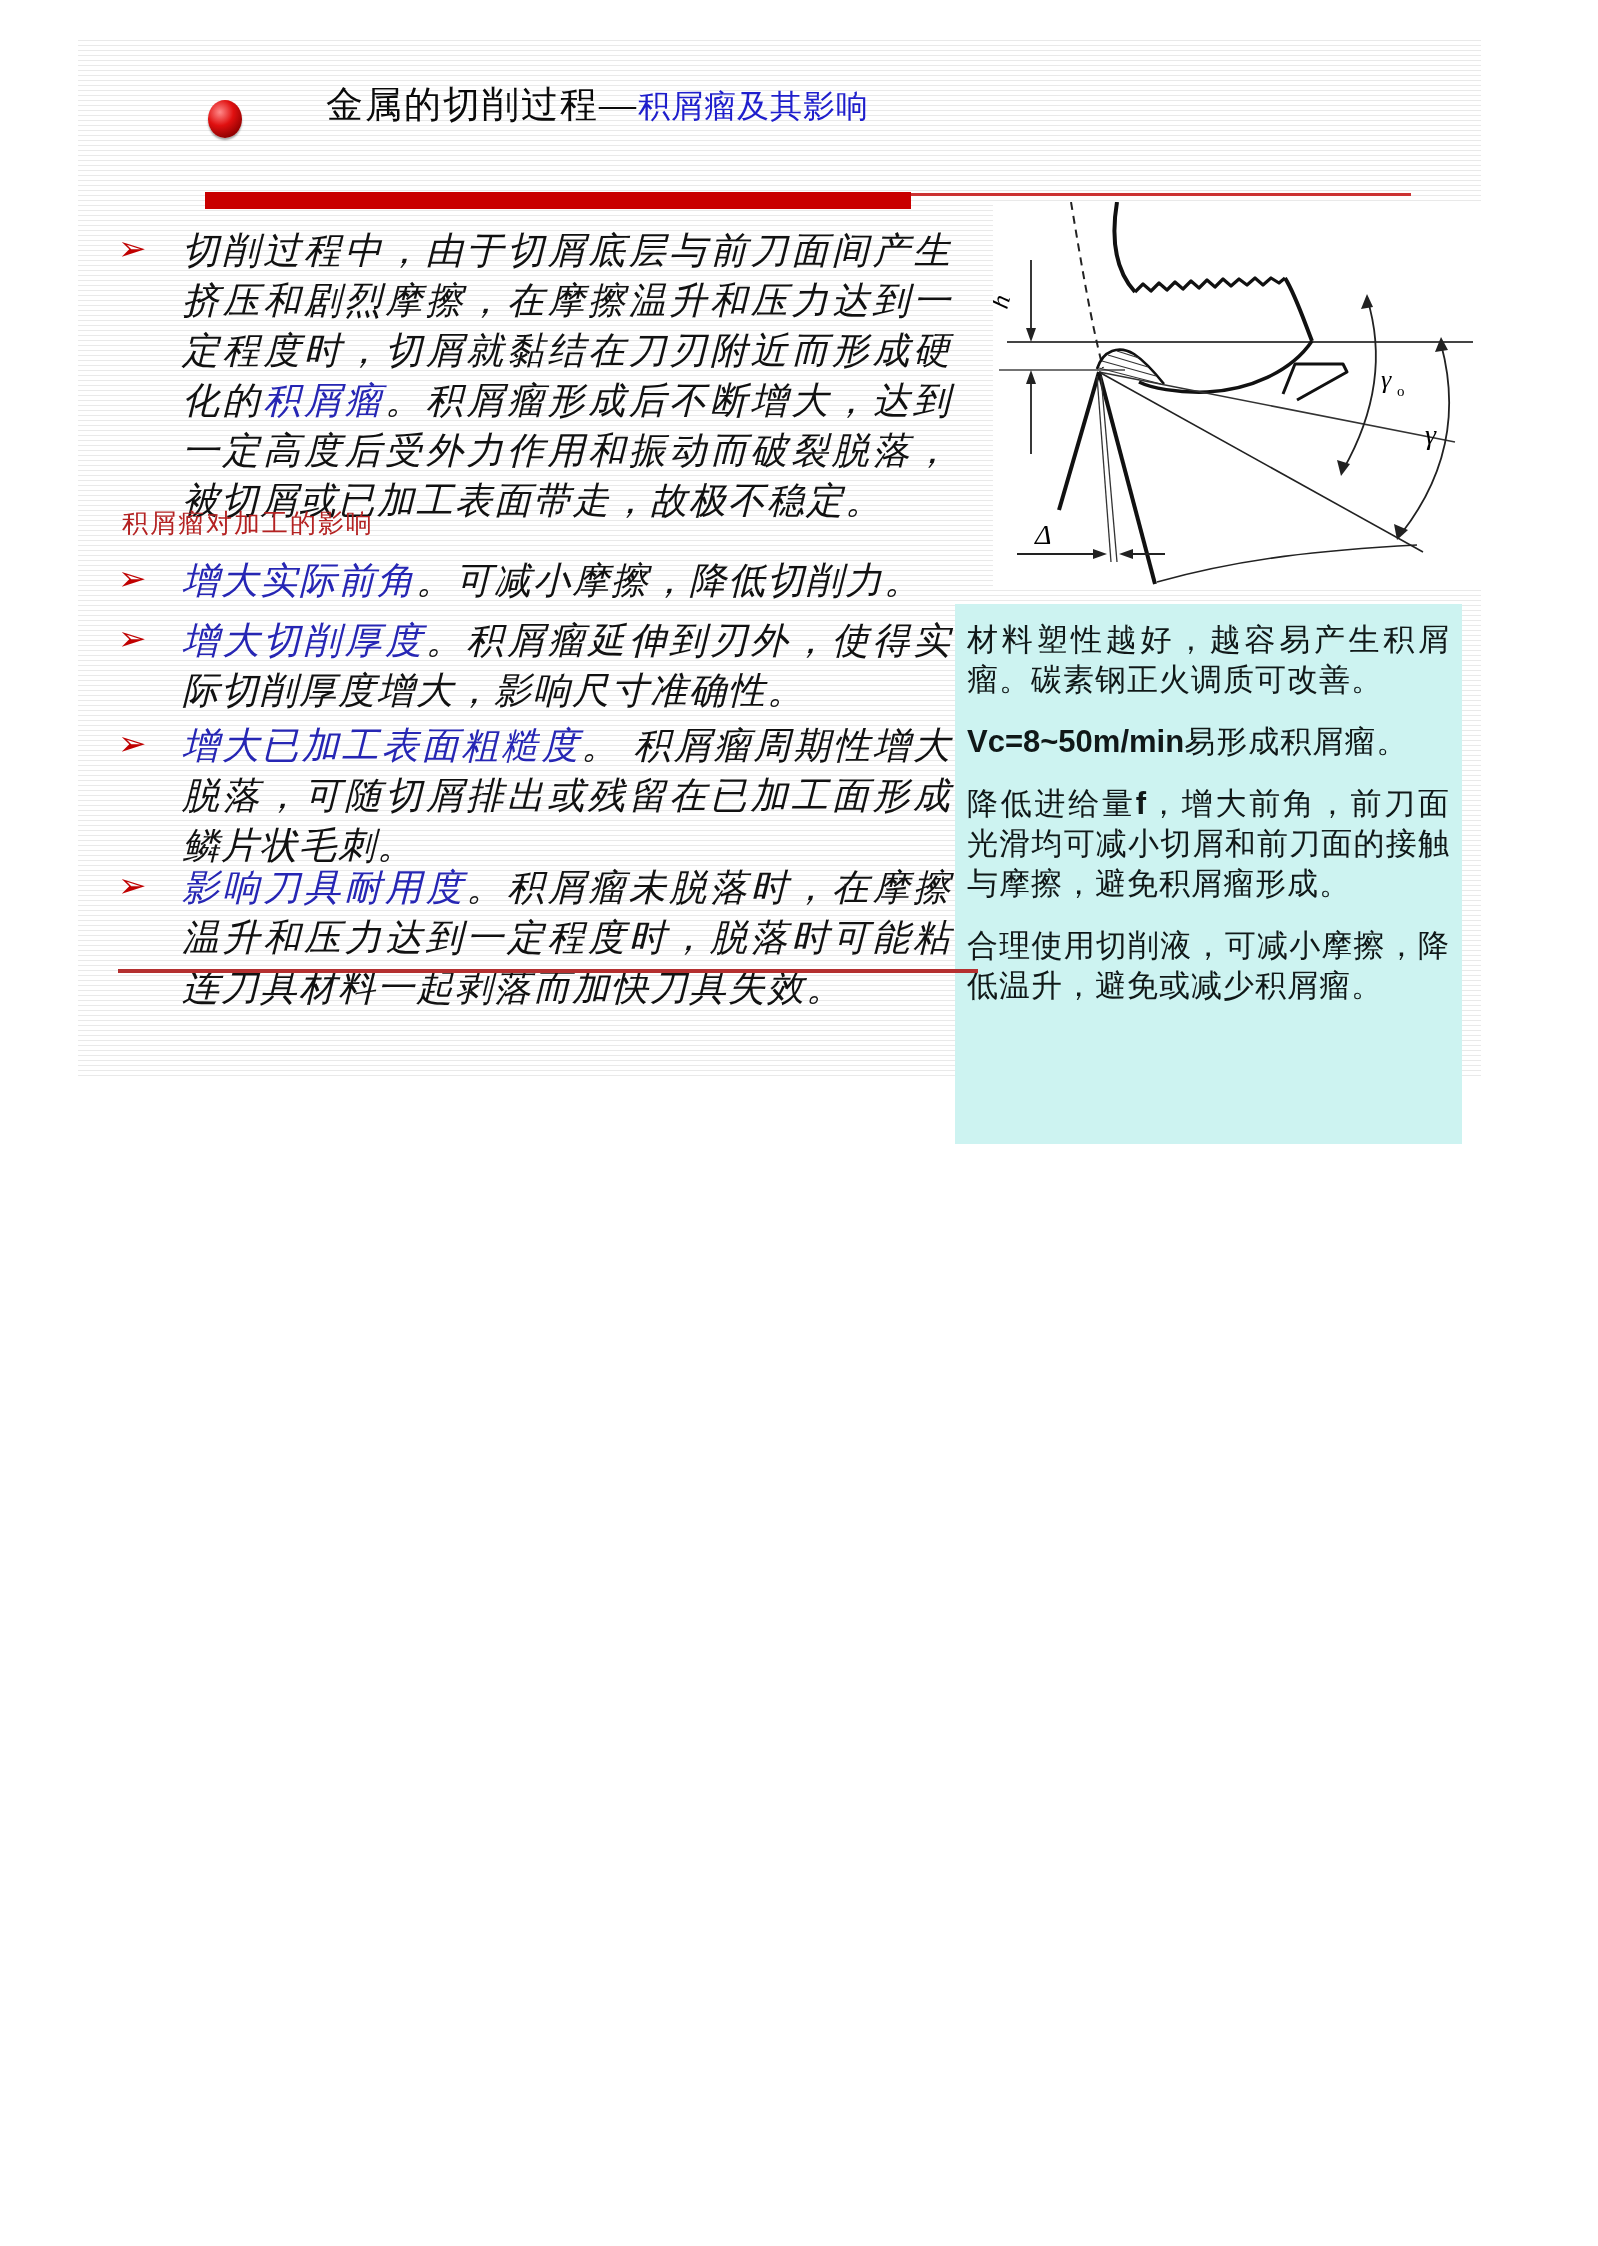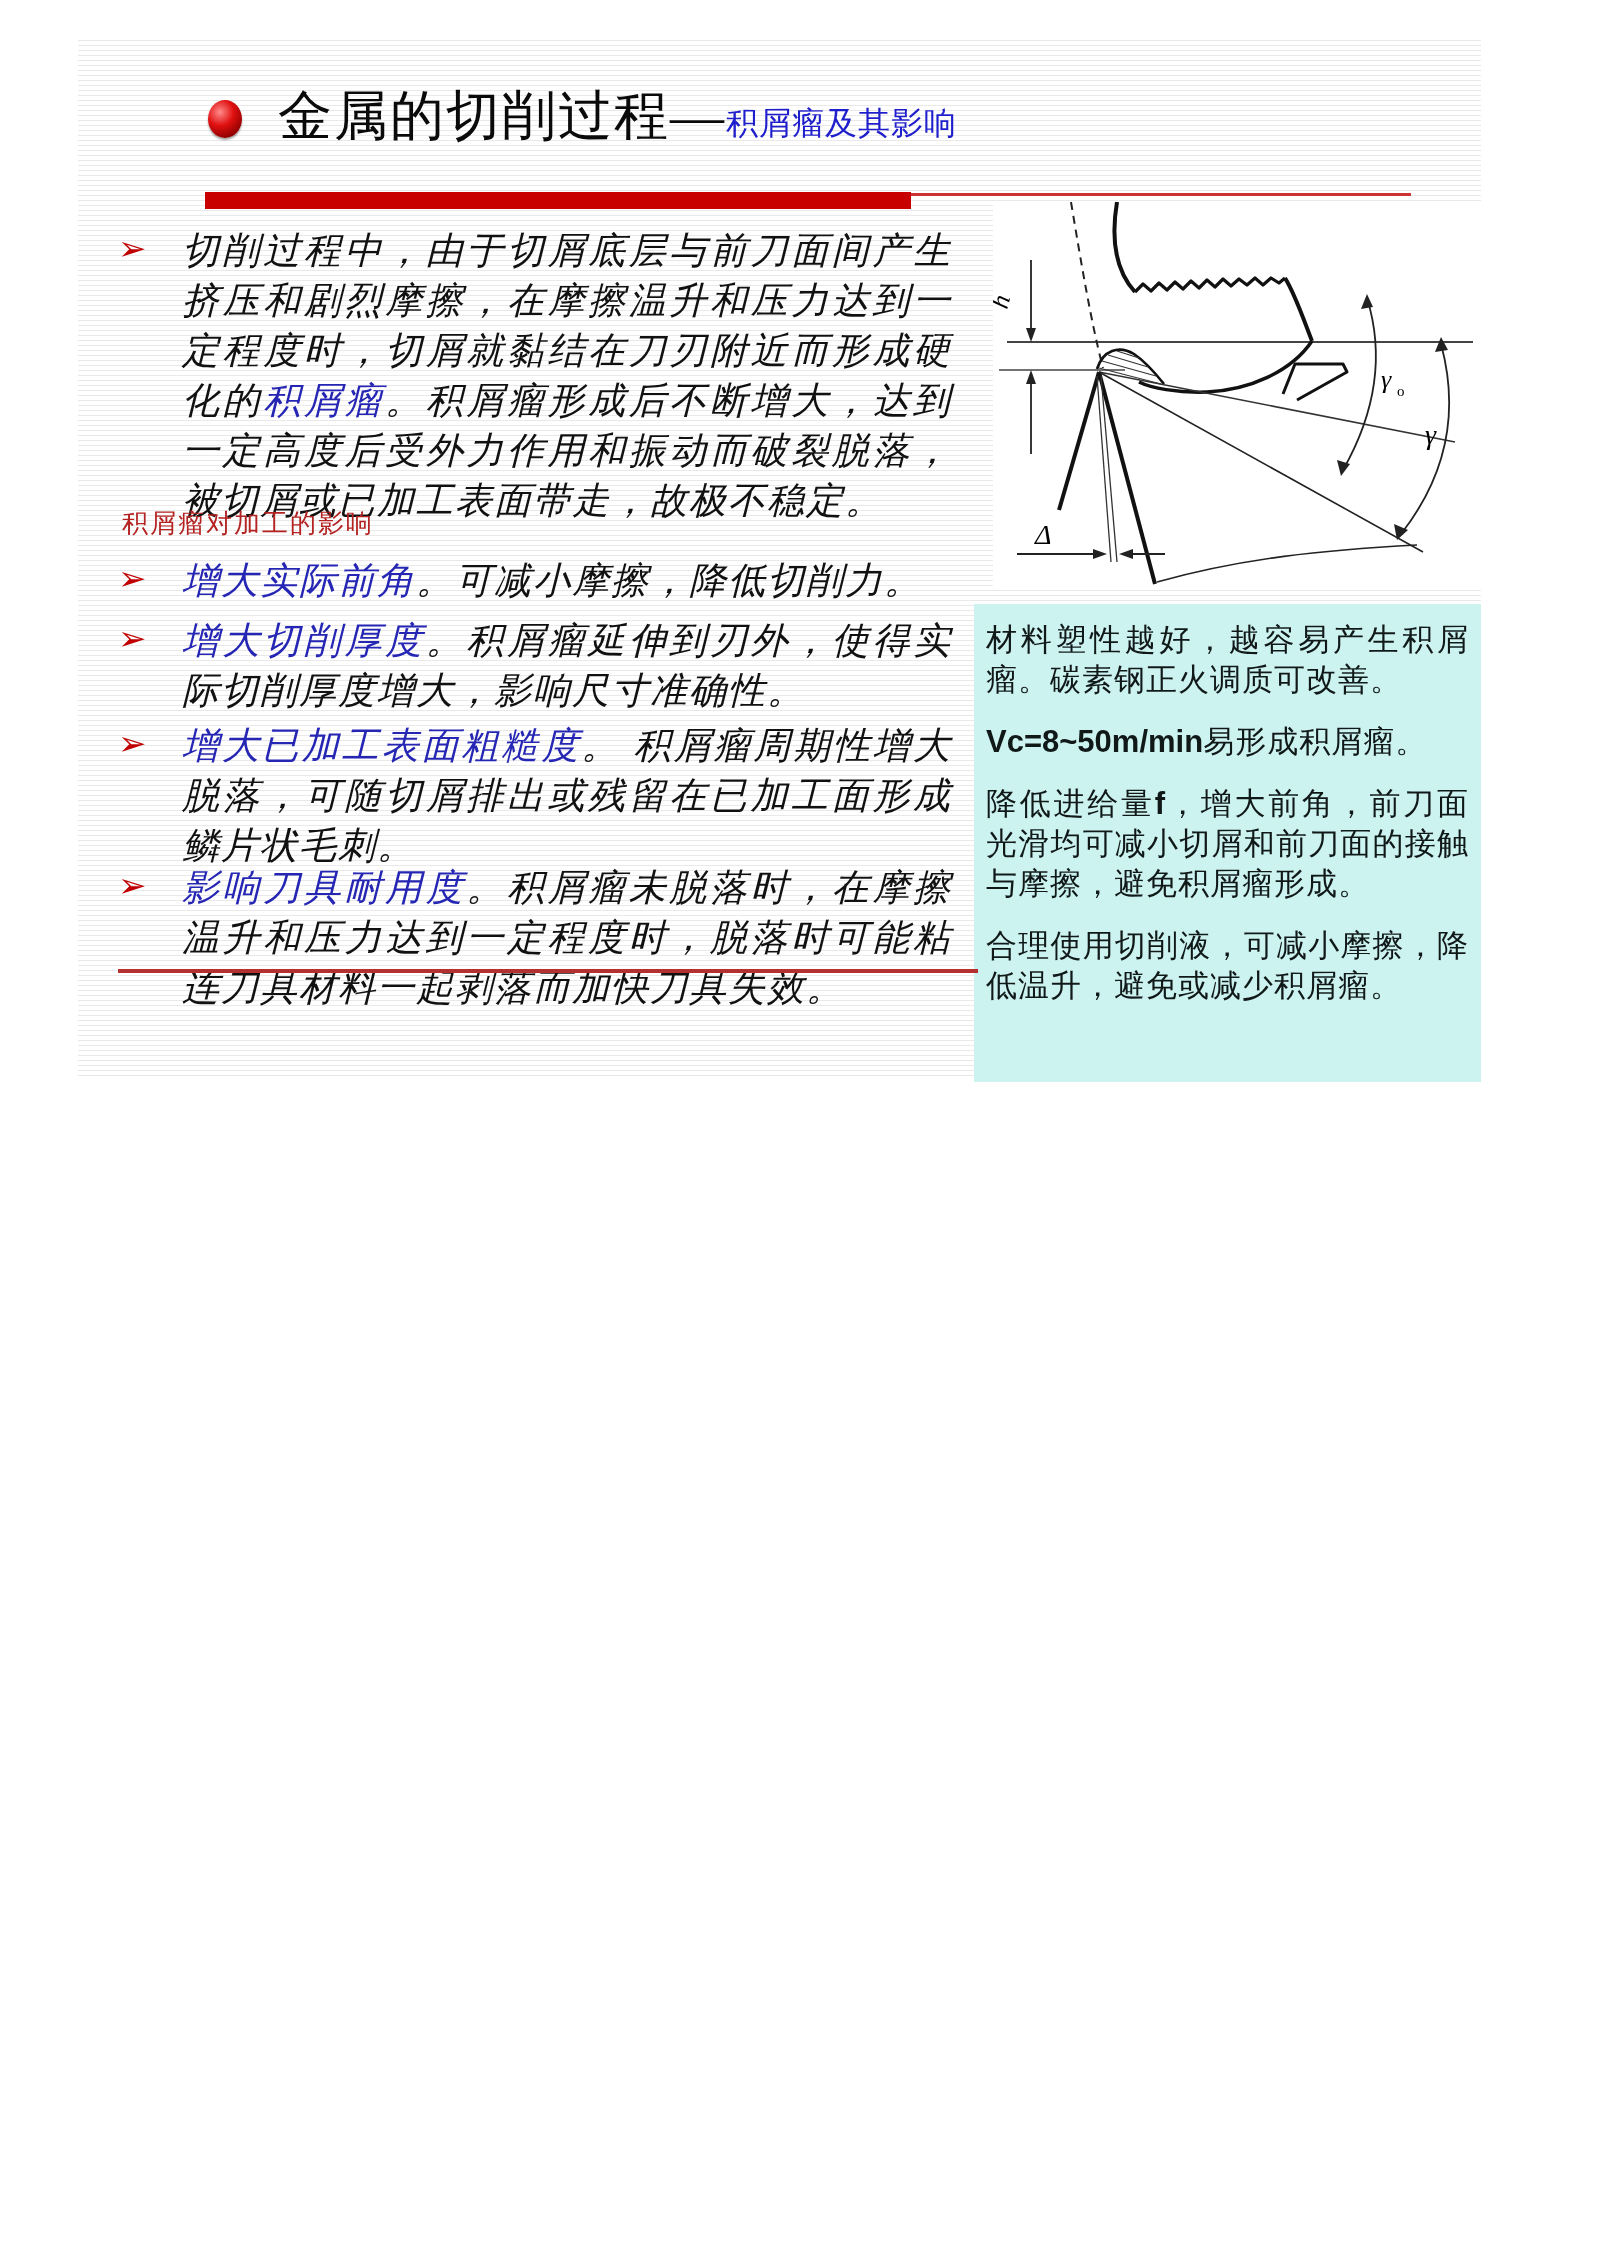--- a/index.html
+++ b/index.html
@@ -5,37 +5,37 @@
   html,body{margin:0;padding:0;background:#ffffff;}
   .canvas{position:relative;width:1598px;height:2246px;background:#ffffff;overflow:hidden;
           font-family:"Liberation Serif", serif;}
   .slide{position:absolute;left:78px;top:40px;width:1403px;height:1037px;
          background:repeating-linear-gradient(180deg,#e9e9e9 0 1px,#ffffff 1px 5px);}
   
   .sphere{position:absolute;left:130px;top:60px;width:34px;height:38px;border-radius:50%;
           background:radial-gradient(circle at 35% 32%, #ff8a8a 0%, #e01010 40%, #8d0000 78%, #3a0000 100%);
           box-shadow:0 2px 2px rgba(0,0,0,.35);}
   .title-row{position:absolute;left:200px;top:40px;display:flex;align-items:baseline;white-space:nowrap;}
-  .title-black{font-size:54px;color:#0a0a0a;letter-spacing:2px;}
+  .title-black{font-size:37px;color:#0a0a0a;letter-spacing:2px;margin-left:48px;}
   .title-blue{font-size:32px;color:#1e1ecc;letter-spacing:1px;}
   .red-bar{position:absolute;left:127px;top:152px;width:706px;height:17px;background:#c90000;}
   .red-rule{position:absolute;left:833px;top:153px;width:500px;height:3px;background:#cc3333;}
   
   .brow{position:absolute;left:40px;display:flex;align-items:flex-start;}
   .arrowcell{width:64px;flex:0 0 64px;font-size:34px;color:#c00000;line-height:45px;
              font-family:"DejaVu Sans", sans-serif;}
   .btext{font-size:37px;line-height:50px;letter-spacing:2px;color:#111;text-align:justify;font-style:italic;}
   .w770{width:770px;} .w800{width:800px;}
   .kw{color:#2626b4;} .blue{color:#2626b4;}
   .heading{position:absolute;left:44px;top:466px;font-size:26px;color:#b42222;letter-spacing:2px;}
   .strike{position:absolute;left:40px;top:929px;width:860px;height:4px;background:#b53030;z-index:5;}
   
   .diagram{position:absolute;left:915px;top:162px;width:488px;height:384px;background:#ffffff;}
   
-  .panel{position:absolute;left:896px;top:564px;width:507px;height:478px;background:#cdf3f1;
+  .panel{position:absolute;left:877px;top:564px;width:507px;height:540px;background:#cdf3f1;
          box-sizing:border-box;padding:16px 12px 0 12px;}
   .panel p{margin:0 0 22px 0;font-size:31px;line-height:40px;letter-spacing:1px;color:#101818;text-align:justify;}
   .latinbold{font-family:"Liberation Sans", sans-serif;font-weight:bold;letter-spacing:0;}
   svg text{font-family:"Liberation Serif", serif;}
 </style>
 </head>
 <body>
 
 <div class="canvas">
   <div class="slide">

